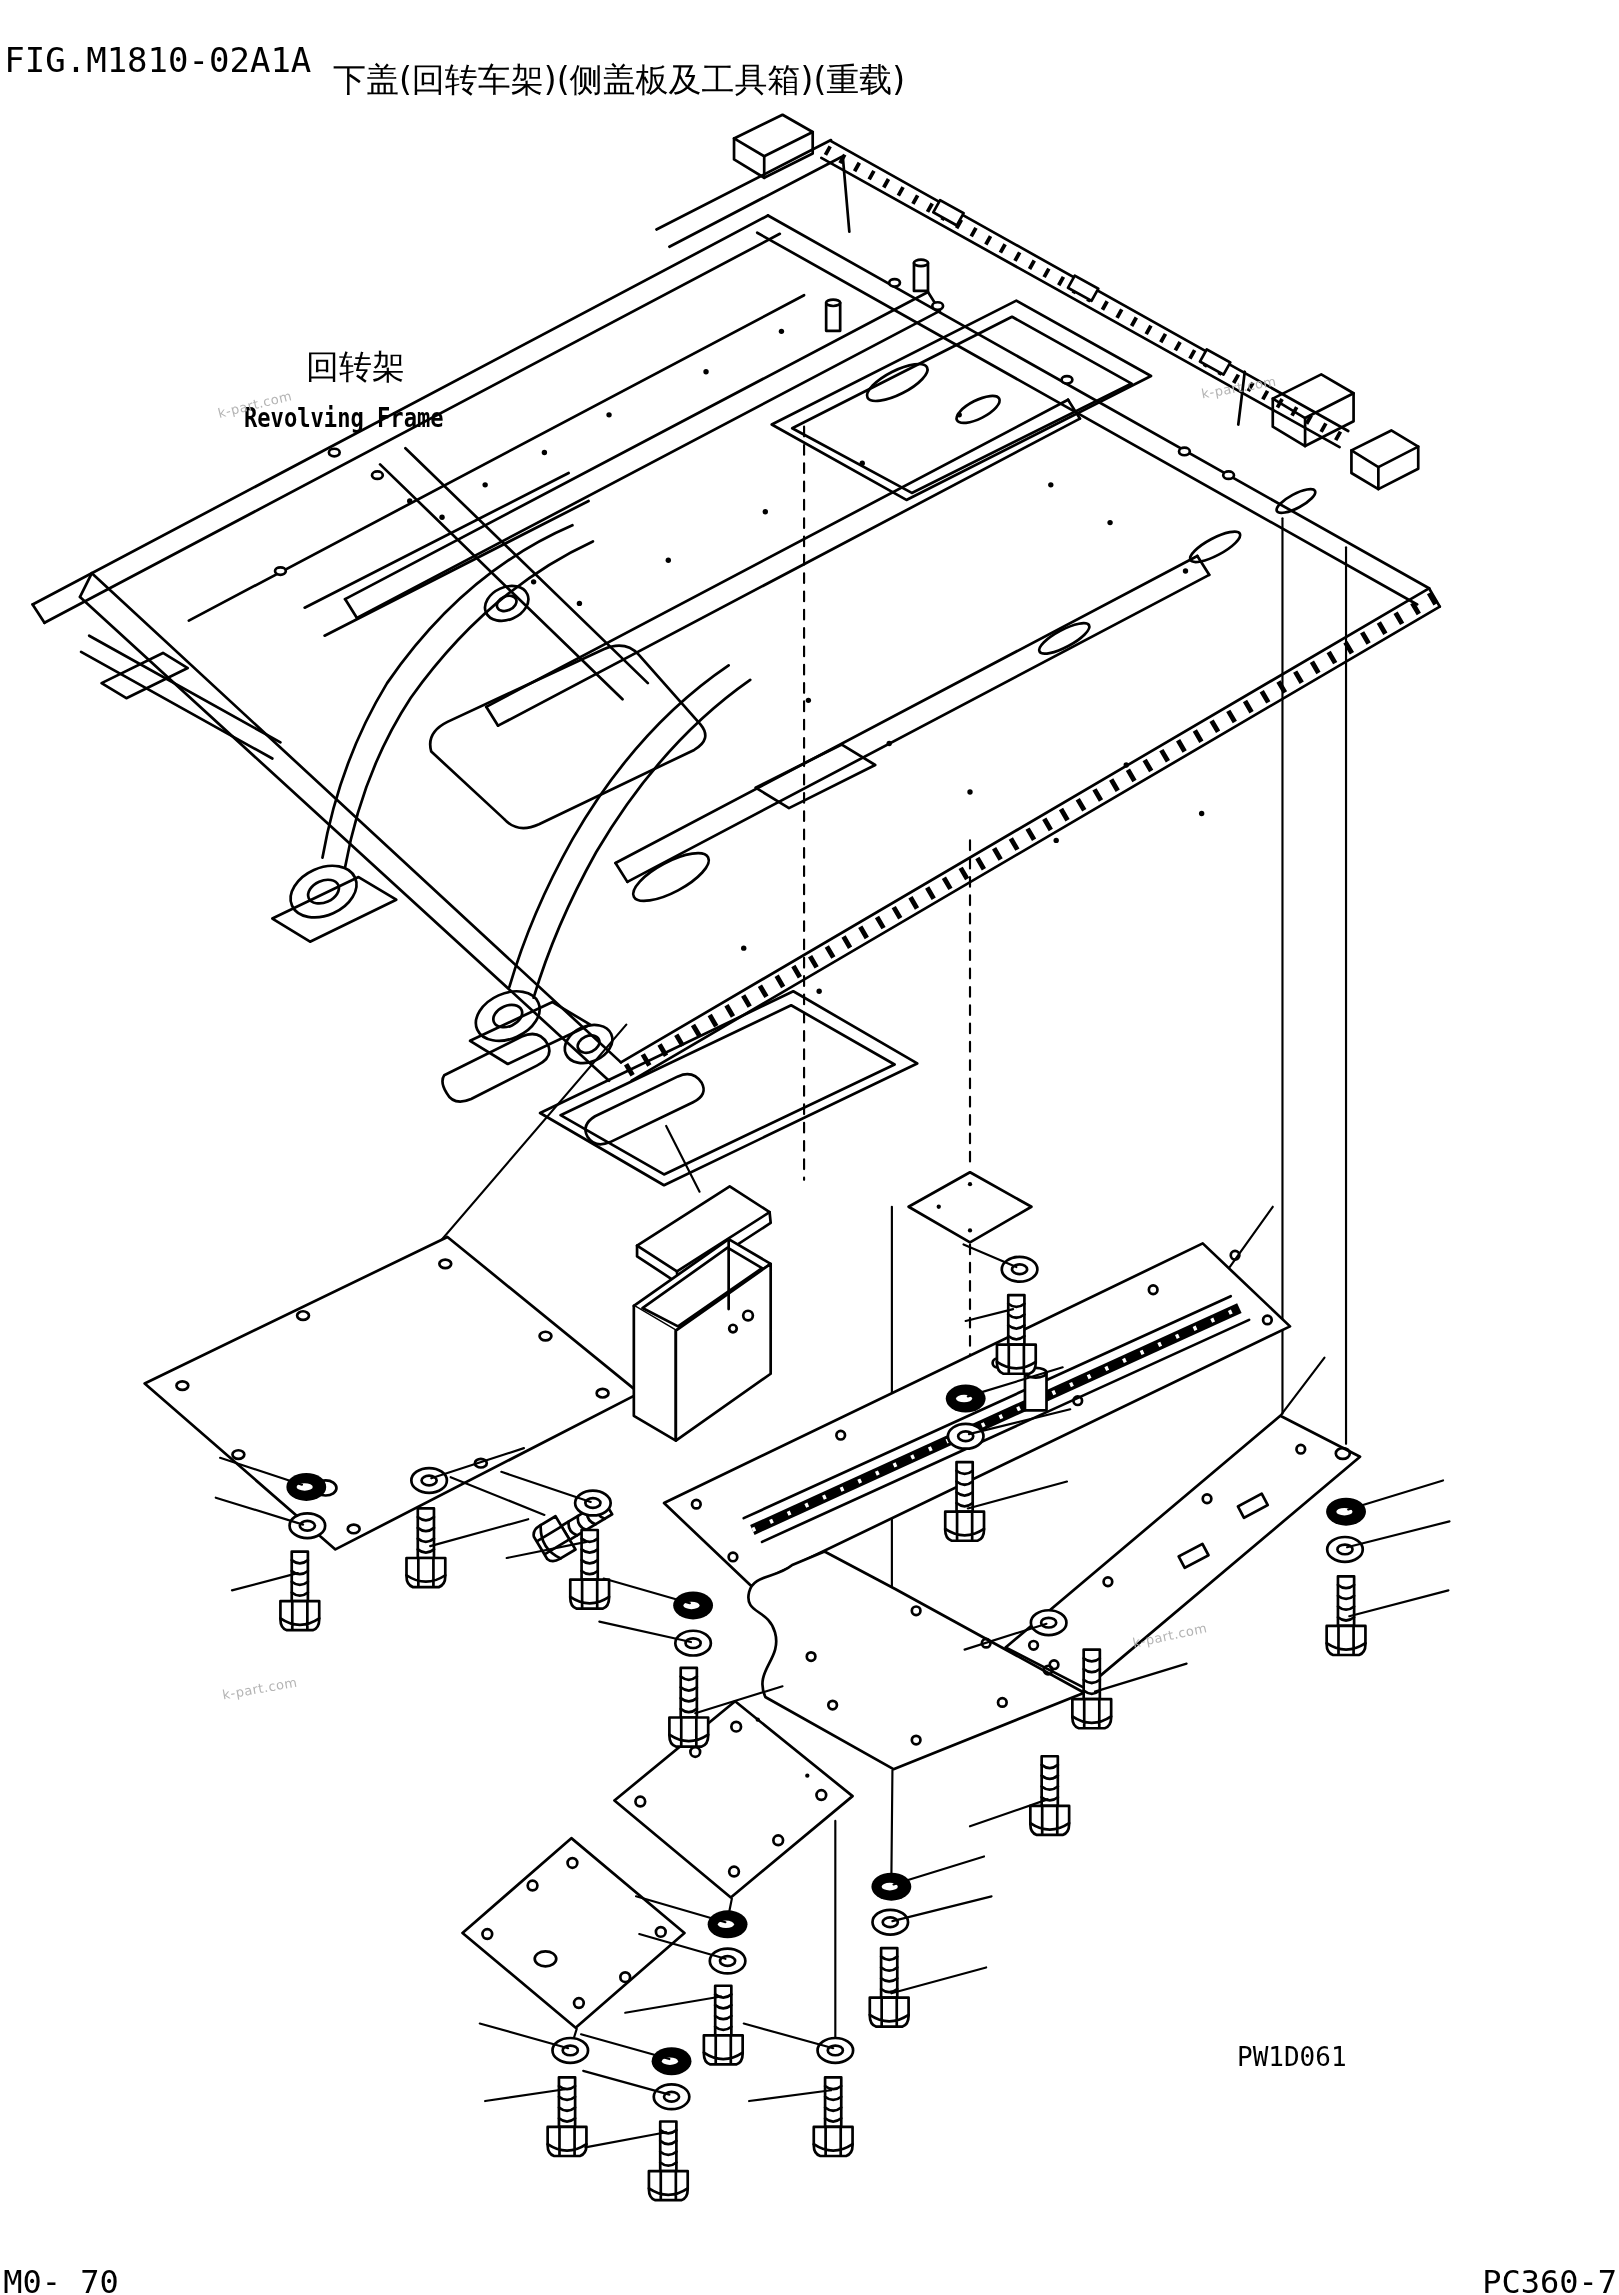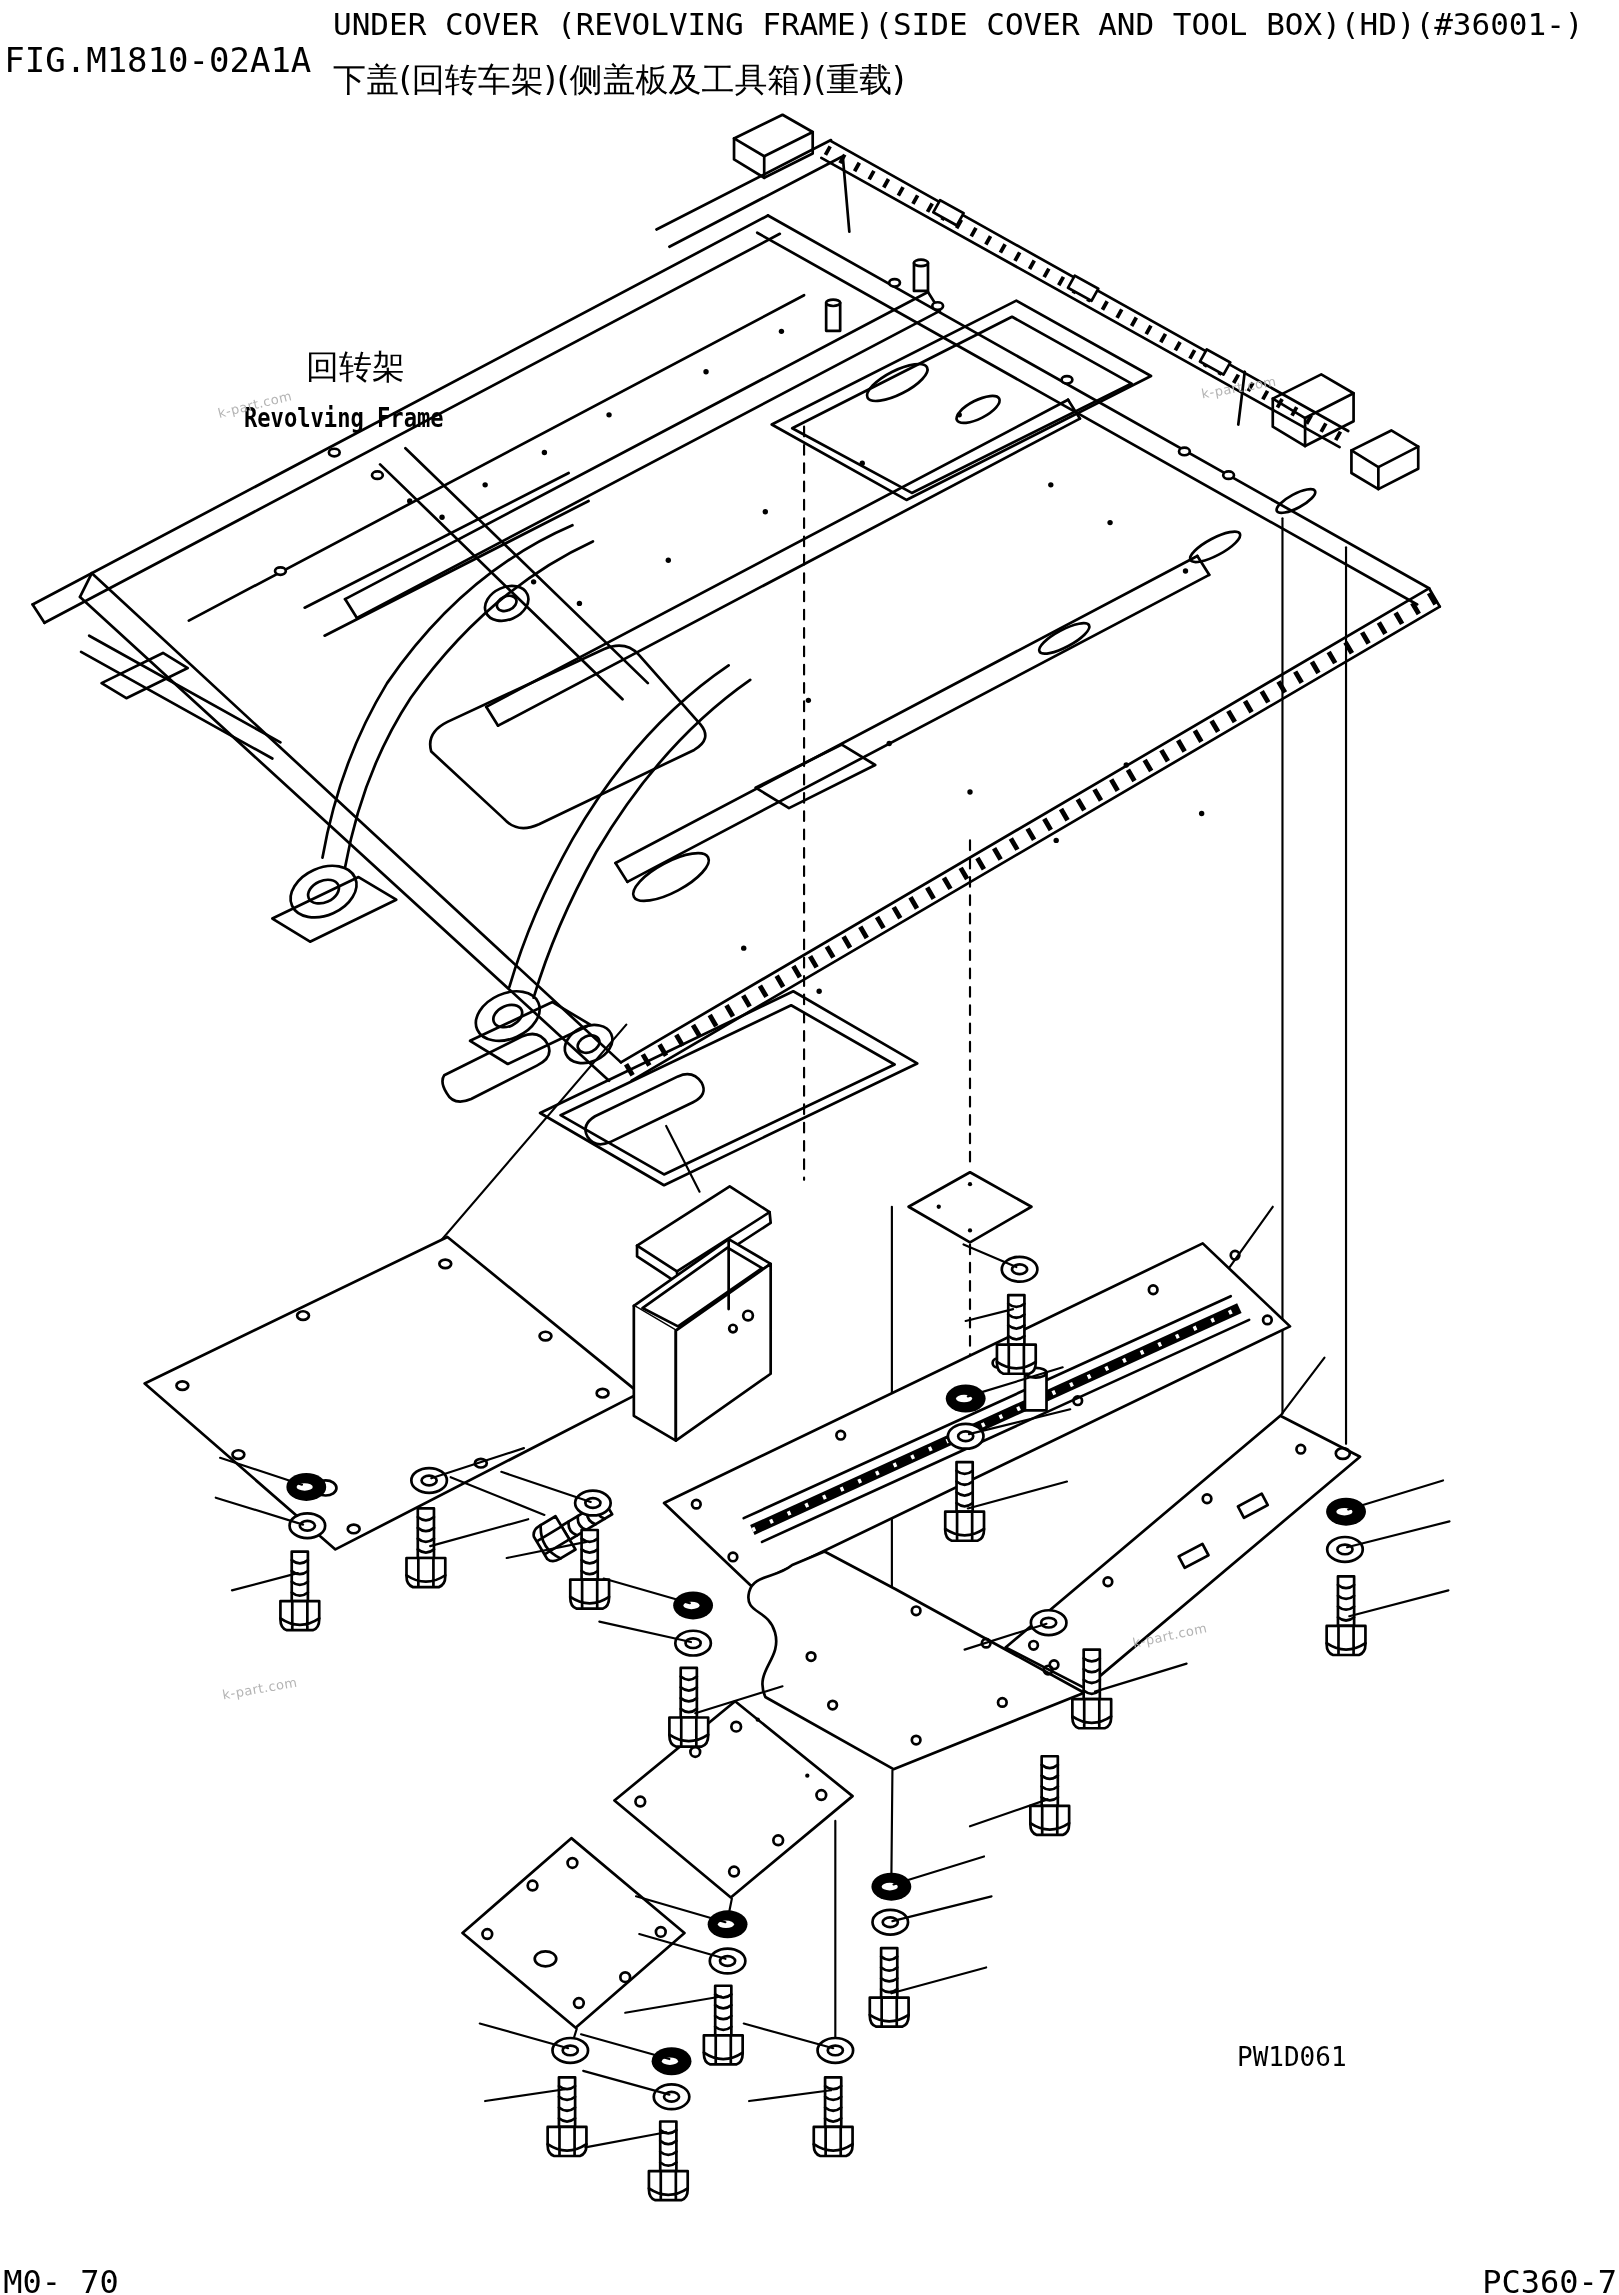--- a/index.html
+++ b/index.html
@@ -391,21 +391,20 @@
       </g>
       <g>
         <use href="#washer-ring" x="1892" y="2356"></use>
           <use href="#bolt" x="1886" y="2404"></use>
         <path class="ln thin" d="M1788,2310 L1886,2352 M1792,2452 L1880,2430 M836,2742 L1010,2812"></path>
       </g>
     </g>
   </svg>
 
   <div class="txt fig-no">FIG.M1810-02A1A</div>
-  <div class="txt title-en">UNDER COVER (REVOLVING FRAME)(SIDE COVER AND TOOL BOX)(HD)(#36001-)</div>
   <div class="txt title-zh">下盖(回转车架)(侧盖板及工具箱)(重载)</div>
 
   <div class="txt label-zh">回转架</div>
   <div class="txt label-en">Revolving Frame</div>
 
   <div class="wm wm1">k-part.com</div>
   <div class="wm wm2">k-part.com</div>
   <div class="wm wm3">k-part.com</div>
   <div class="wm wm4">k-part.com</div>
 

